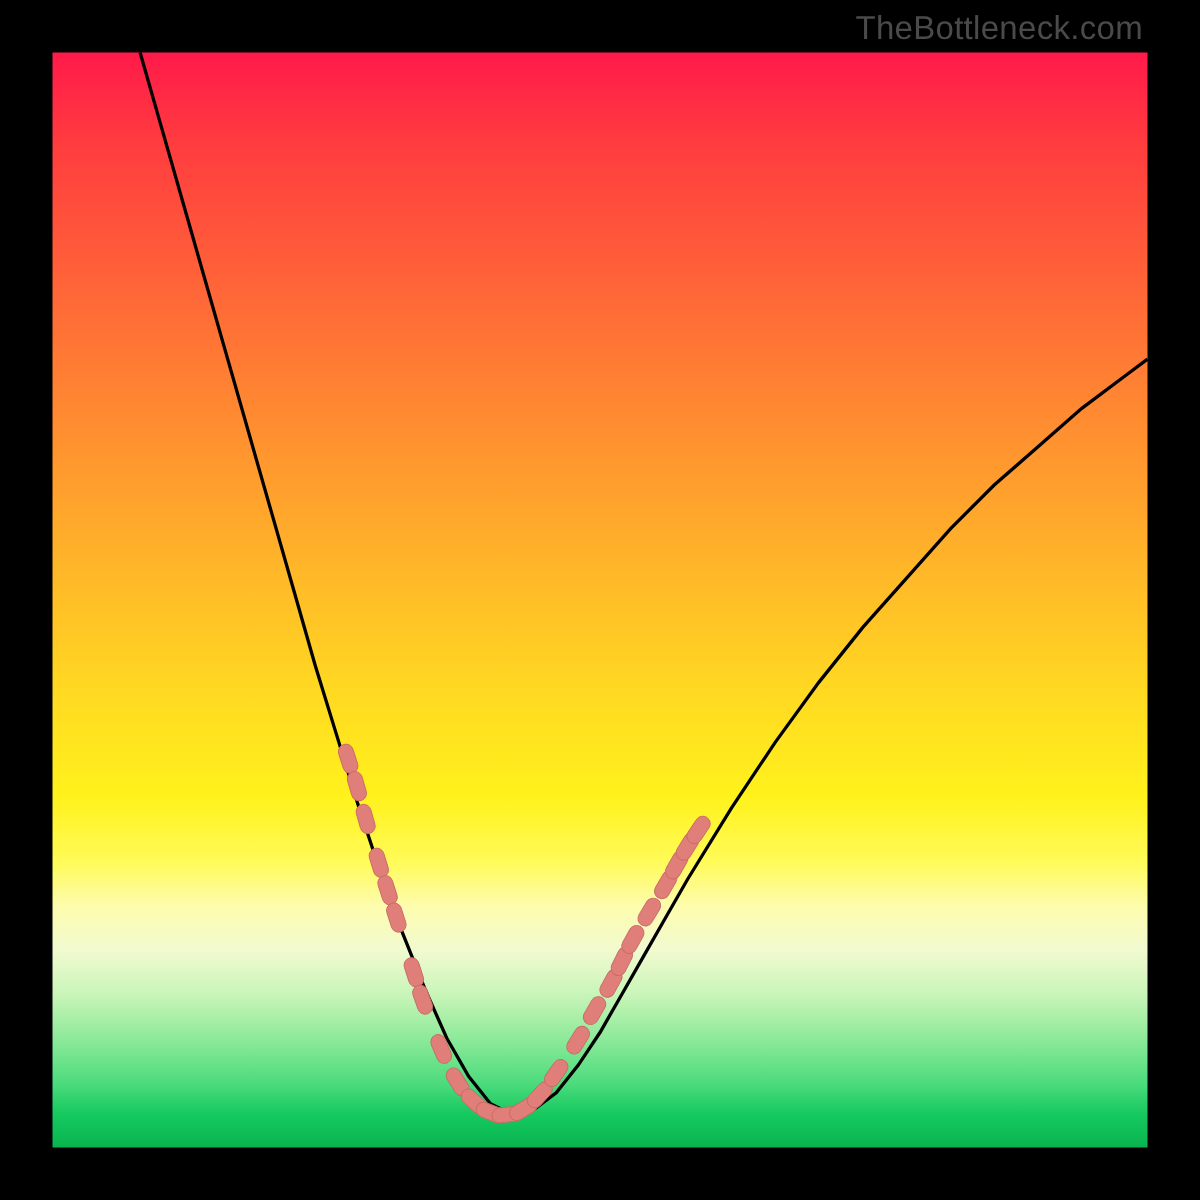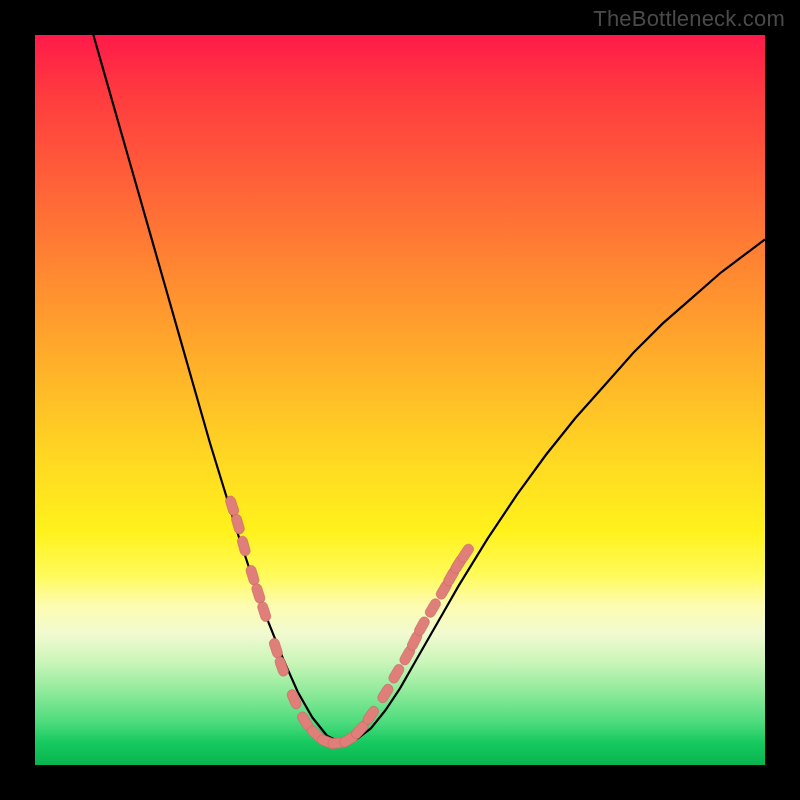--- a/index.html
+++ b/index.html
@@ -11,21 +11,20 @@
     font-family: Arial, Helvetica, sans-serif;
     overflow: hidden;
   }
   .frame {
     position: absolute;
     left: 0;
     top: 0;
     width: 772px;
     height: 800px;
     background: #000;
-    padding-left: 23px;
   }
   .plot-area {
     position: absolute;
     left: 35px;
     top: 35px;
     width: 730px;
     height: 730px;
     background: linear-gradient(to bottom,
       #ff1a4a 0%,
       #ff3b3f 8%,

